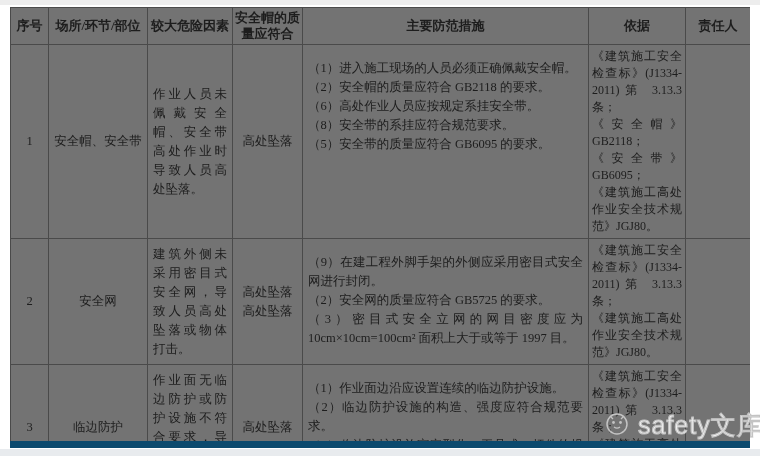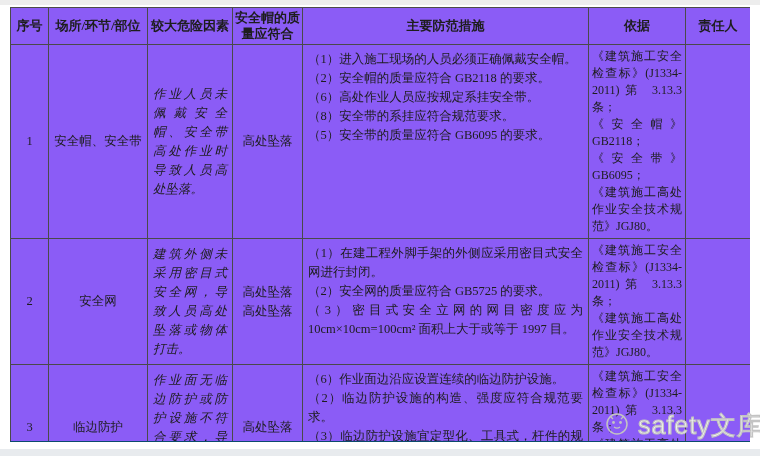--- a/index.html
+++ b/index.html
@@ -6,36 +6,36 @@
   body{
     width:760px;height:456px;position:relative;overflow:hidden;
     background:#ffffff;
     font-family:"Liberation Serif","DejaVu Serif",serif;
     color:#1d1d1d;
   }
   .top-strip{position:absolute;left:0;top:0;width:760px;height:5px;background:#ededed;}
   .bottom-strip{position:absolute;left:0;top:449px;width:760px;height:7px;background:#e8ebee;}
   .table-wrap{
     position:absolute;left:10px;top:7px;width:740px;height:434px;
-    overflow:hidden;border-bottom:1px solid #0c4a6e;background:#8b5cf6;
+    overflow:hidden;border-bottom:7px solid #0c4a6e;background:#737373;
   }
   table{border-collapse:collapse;table-layout:fixed;width:740px;}
   th,td{border:1px solid #4a4a4a;overflow:hidden;}
   th{
     font-size:13px;font-weight:bold;text-align:center;vertical-align:middle;
     line-height:16px;padding:2px;
   }
   tr.hdr{height:33px;}
   tr.r1{height:136px;}
   tr.r2{height:105px;}
   tr.r3{height:91px;}
   td{font-size:12.5px;line-height:19px;}
   td.c-no,td.c-loc,td.c-acc{text-align:center;vertical-align:middle;padding:2px;}
-  td.c-haz{vertical-align:middle;text-align:justify;padding:0 5px;font-style:italic;}
-  td.c-mea{vertical-align:top;text-align:justify;padding:5px 5px 2px 5px;}
+  td.c-haz{vertical-align:middle;text-align:justify;padding:0 5px;}
+  td.c-mea{vertical-align:top;text-align:justify;padding:14px 5px 2px 5px;}
   td.c-bas{vertical-align:top;text-align:justify;padding:3px 3px;font-size:12px;line-height:17px;}
   td.c-res{vertical-align:middle;}
   .mline,.bline,.aline{margin:0;}
   .watermark{
     position:absolute;left:604px;top:408px;height:34px;
     display:flex;align-items:center;gap:8px;
     font-family:"Liberation Sans","DejaVu Sans",sans-serif;
     pointer-events:none;
   }
   .wm-text{
@@ -96,40 +96,40 @@
 
     <tr class="r2">
       <td class="c-no">2</td>
       <td class="c-loc">安全网</td>
       <td class="c-haz">建筑外侧未采用密目式安全网，导致人员高处坠落或物体打击。</td>
       <td class="c-acc">
         <div class="aline">高处坠落</div>
         <div class="aline">高处坠落</div>
       </td>
       <td class="c-mea">
-        <div class="mline">（1）在建工程外脚手架的外侧应采用密目式安全网进行封闭。</div>
+        <div class="mline">（9）在建工程外脚手架的外侧应采用密目式安全网进行封闭。</div>
         <div class="mline">（2）安全网的质量应符合 GB5725 的要求。</div>
         <div class="mline">（3）密目式安全立网的网目密度应为 10cm×10cm=100cm² 面积上大于或等于 1997 目。</div>
       </td>
       <td class="c-bas">
         <div class="bline">《建筑施工安全检查标》(J1334-2011)第 3.13.3 条；</div>
         <div class="bline">《建筑施工高处作业安全技术规范》JGJ80。</div>
       </td>
       <td class="c-res"></td>
     </tr>
 
     <tr class="r3">
       <td class="c-no">3</td>
       <td class="c-loc">临边防护</td>
       <td class="c-haz">作业面无临边防护或防护设施不符合要求，导致人员高处坠落。</td>
       <td class="c-acc">
         <div class="aline">高处坠落</div>
       </td>
       <td class="c-mea">
-        <div class="mline">（6）作业面边沿应设置连续的临边防护设施。</div>
+        <div class="mline">（1）作业面边沿应设置连续的临边防护设施。</div>
         <div class="mline">（2）临边防护设施的构造、强度应符合规范要求。</div>
         <div class="mline">（3）临边防护设施宜定型化、工具式，杆件的规格及连接固定方式应符合规范要求。</div>
       </td>
       <td class="c-bas">
         <div class="bline">《建筑施工安全检查标》(J1334-2011)第 3.13.3 条；</div>
         <div class="bline">《建筑施工高处作业安全技术规范》JGJ80。</div>
       </td>
       <td class="c-res"></td>
     </tr>
 

